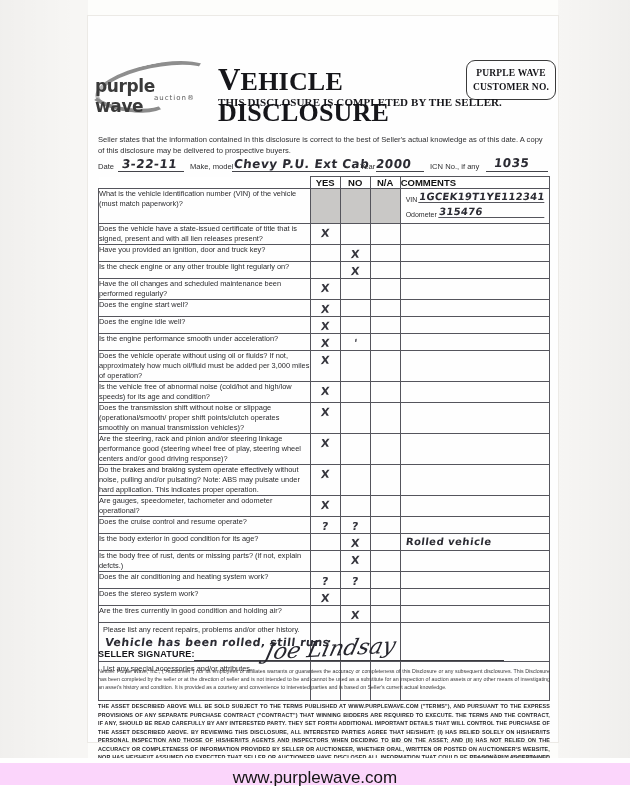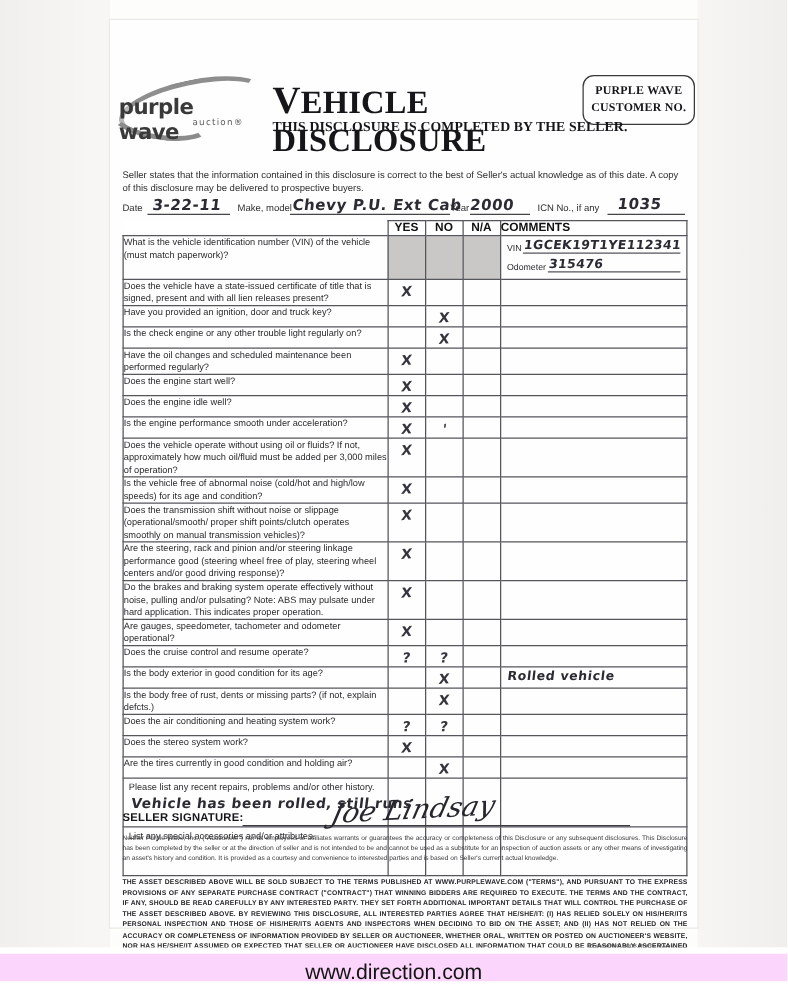--- a/index.html
+++ b/index.html
@@ -498,13 +498,13 @@
     <div id="fp2">THE ASSET DESCRIBED ABOVE WILL BE SOLD SUBJECT TO THE TERMS  PUBLISHED AT WWW.PURPLEWAVE.COM ("TERMS"), AND PURSUANT TO THE EXPRESS PROVISIONS OF ANY SEPARATE PURCHASE CONTRACT ("CONTRACT") THAT WINNING BIDDERS ARE REQUIRED TO EXECUTE.  THE TERMS AND THE CONTRACT, IF ANY, SHOULD BE READ CAREFULLY BY ANY INTERESTED PARTY.  THEY SET FORTH ADDITIONAL IMPORTANT DETAILS THAT WILL CONTROL THE PURCHASE OF THE ASSET DESCRIBED ABOVE.  BY REVIEWING THIS DISCLOSURE,  ALL INTERESTED PARTIES AGREE THAT HE/SHE/IT: (I) HAS RELIED SOLELY ON HIS/HER/ITS PERSONAL INSPECTION AND THOSE OF HIS/HER/ITS AGENTS AND INSPECTORS WHEN DECIDING TO BID ON THE ASSET; AND (II) HAS NOT RELIED ON THE ACCURACY OR COMPLETENESS OF INFORMATION PROVIDED BY SELLER OR AUCTIONEER, WHETHER ORAL, WRITTEN OR POSTED ON AUCTIONEER'S WEBSITE, NOR HAS HE/SHE/IT ASSUMED OR EXPECTED THAT SELLER OR AUCTIONEER HAVE DISCLOSED ALL INFORMATION THAT COULD BE REASONABLY ASCERTAINED BY INSPECTION OF THE ASSET.</div>
     <div id="copyr">Copyright © 2008 Purple Wave, Inc.</div>
   </div>
 
   <div class="noise"></div>
 </div>
 
 <div id="footer">
   <div id="footband" style="background: rgb(251, 213, 251);"></div>
 </div>
-<div id="footurl">www.direction.com</div>
+<div id="footurl">www.purplewave.com</div>
 
 </body></html>

